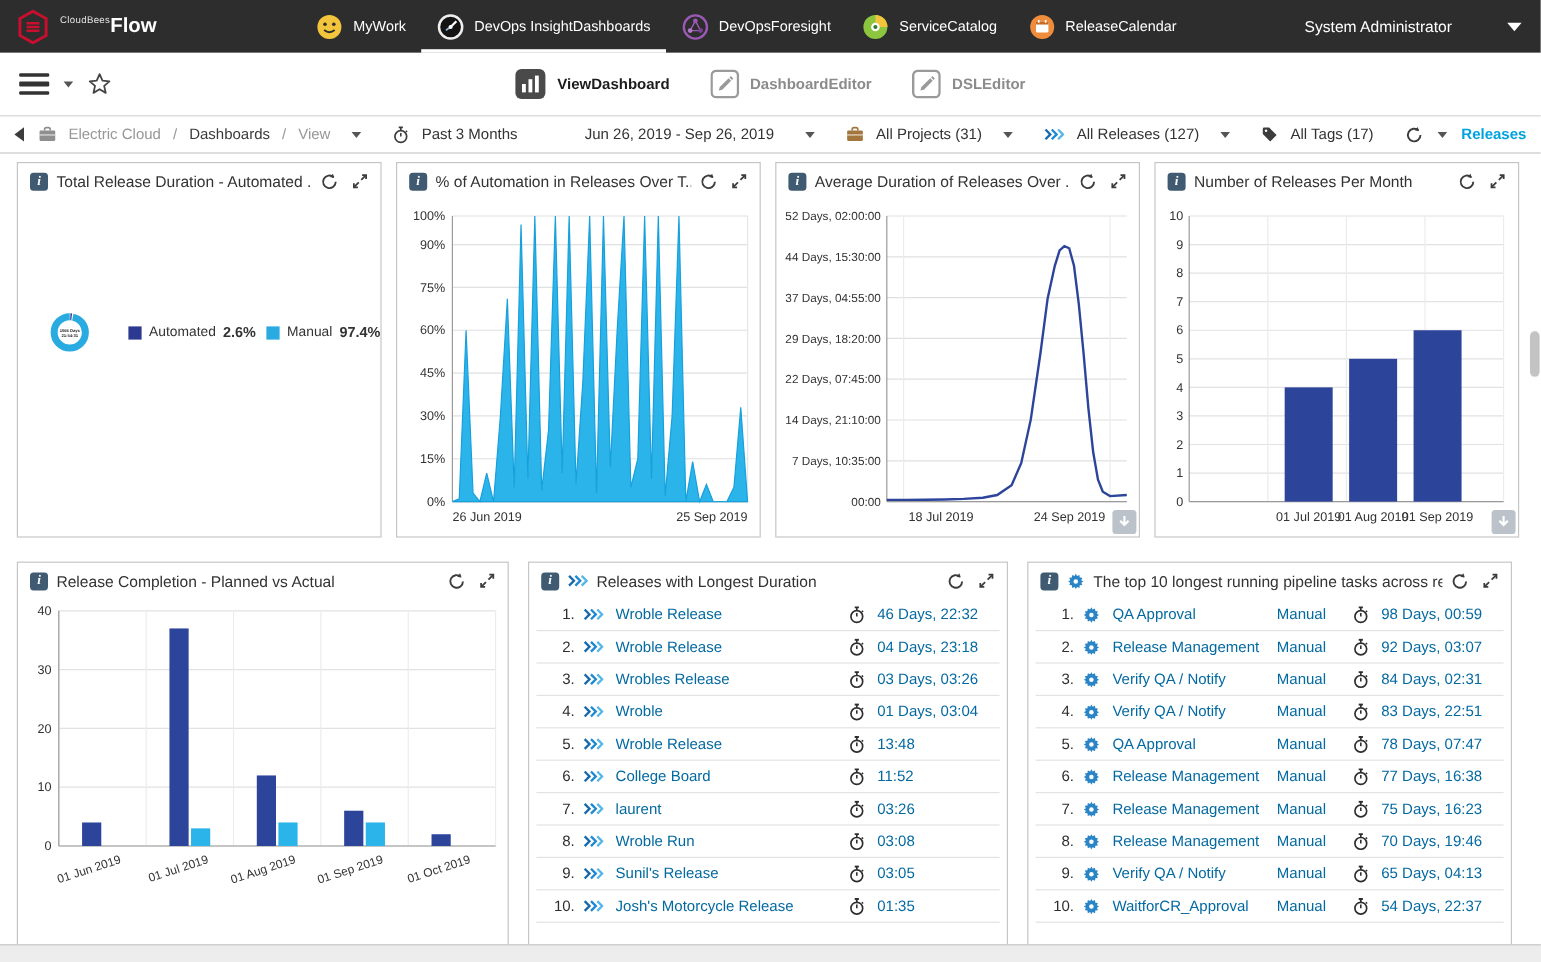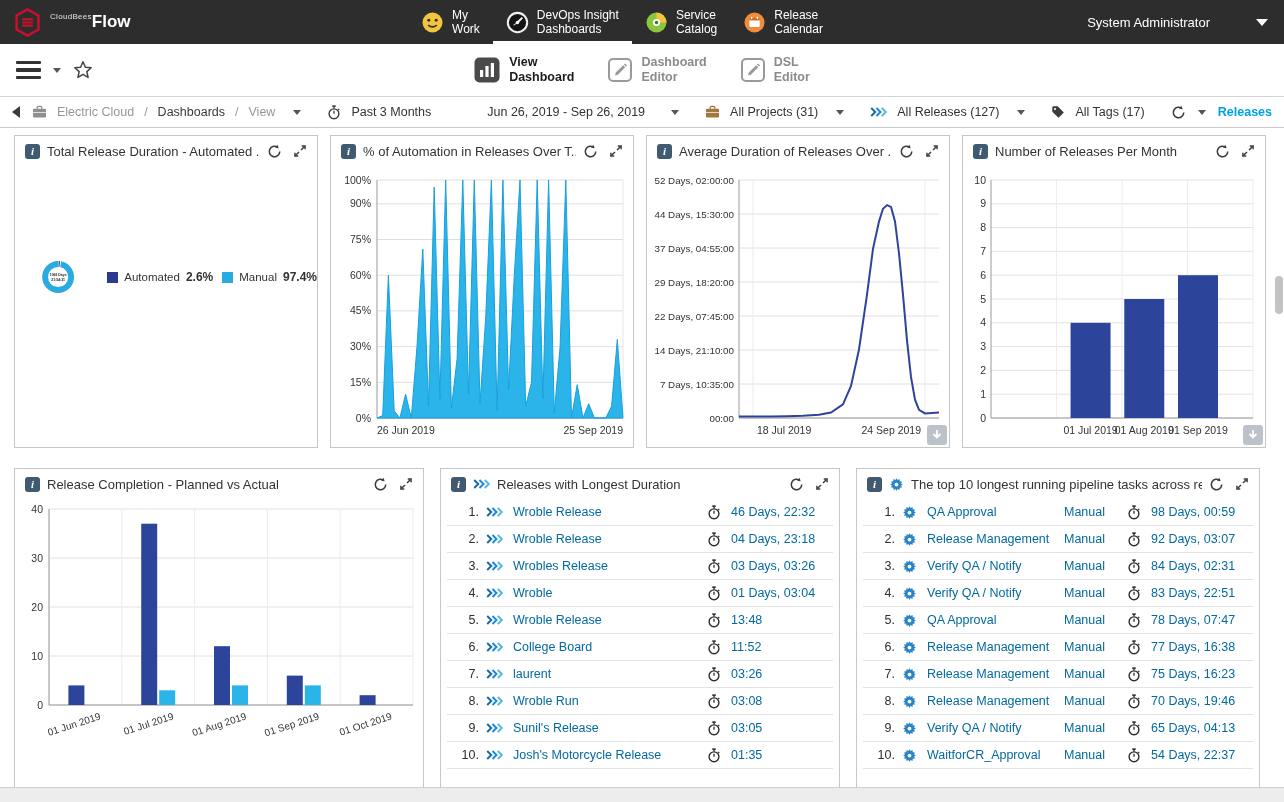--- a/index.html
+++ b/index.html
@@ -10,21 +10,21 @@
   
   .topbar{height:44px;background:#2d2d2d;display:flex;align-items:stretch;color:#fff}
   .brand{display:flex;align-items:center;gap:9px;padding:0 14px;min-width:190px;cursor:pointer}
   .brand-text{display:flex;line-height:1.05}
   .brand-small{font-size:8px;color:#e3e3e3;letter-spacing:.3px}
   .brand-big{font-size:17px;font-weight:bold}
   .top-nav{display:flex;align-items:stretch;margin:0 auto}
   .top-nav-item{display:flex;align-items:center;gap:8px;padding:0 13px;font-size:12px;line-height:1.2;
     cursor:pointer;border-bottom:3px solid transparent;border-top:3px solid transparent}
   .top-nav-item.active{border-bottom-color:#fff}
-  .nav-label{display:flex;flex-direction:column}
+  .nav-label{display:flex;flex-direction:row}
   .top-user{display:flex;align-items:center;gap:46px;padding-right:16px;font-size:13px;min-width:230px;justify-content:flex-end}
   .caret{width:0;height:0;border-left:4px solid transparent;border-right:4px solid transparent;border-top:5px solid #555;display:inline-block}
   .caret.white{border-top-color:#fff;border-left-width:6px;border-right-width:6px;border-top-width:7px}
 
   
   .toolbar{height:53px;background:#fff;border-bottom:1px solid #d4d4d4;display:flex;align-items:center}
   .toolbar-left{display:flex;align-items:center;gap:12px;padding-left:16px;min-width:230px}
   .hamburger{width:25px;display:flex;flex-direction:column;gap:4px;cursor:pointer}
   .hamburger i{height:3.5px;background:#333;border-radius:1px}
   .toolbar-tabs{display:flex;gap:34px;margin:0 auto}
@@ -129,20 +129,35 @@
           <svg width="23" height="23" viewBox="0 0 20 20">
             <circle cx="10" cy="10" r="8.4" fill="#141414" stroke="#efefef" stroke-width="1.8"></circle>
             <line x1="10" y1="10" x2="14.2" y2="5.8" stroke="#fff" stroke-width="1.6"></line>
             <line x1="10" y1="10" x2="6.6" y2="12.4" stroke="#8ab4d8" stroke-width="1.3"></line>
             <circle cx="10" cy="10" r="1.5" fill="#fff"></circle>
           </svg>
         </span>
       <span class="nav-label">
           <span>DevOps Insight</span>
           <span>Dashboards</span>
+        </span>
+    </div>
+    <div class="top-nav-item">
+      <span class="nav-icon">
+          <svg width="23" height="23" viewBox="0 0 20 20">
+            <circle cx="10" cy="10" r="8.4" fill="none" stroke="#9b59b6" stroke-width="1.7"></circle>
+            <path d="M10 5.6 L6.2 12.6 L13.8 12.6 Z" fill="none" stroke="#9b59b6" stroke-width="1"></path>
+            <circle cx="10" cy="5.6" r="1.7" fill="#9b59b6"></circle>
+            <circle cx="6.2" cy="12.6" r="1.7" fill="#b07cc6"></circle>
+            <circle cx="13.8" cy="12.6" r="1.7" fill="#7d3f98"></circle>
+          </svg>
+        </span>
+      <span class="nav-label">
+          <span>DevOps</span>
+          <span>Foresight</span>
         </span>
     </div>
     <div class="top-nav-item">
       <span class="nav-icon">
           <svg width="23" height="23" viewBox="0 0 20 20">
             <circle cx="10" cy="10" r="8.7" fill="#8cc63f"></circle>
             <path d="M10 1.3 A8.7 8.7 0 0 1 18.7 10 L10 10 Z" fill="#f3c53d"></path>
             <circle cx="10" cy="10" r="3.1" fill="#fff"></circle>
             <circle cx="10" cy="10" r="1.5" fill="#2e7d32"></circle>
           </svg>

